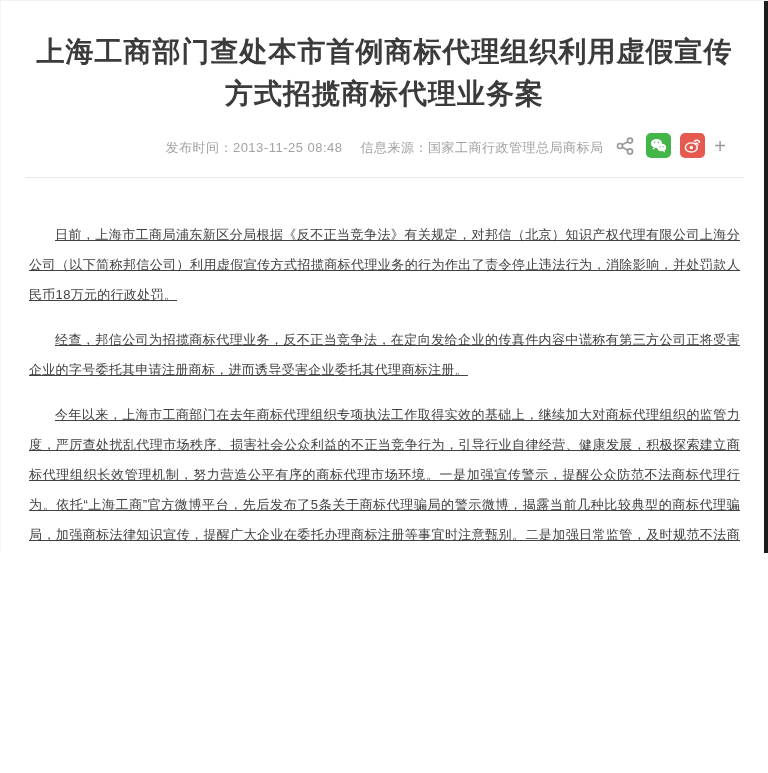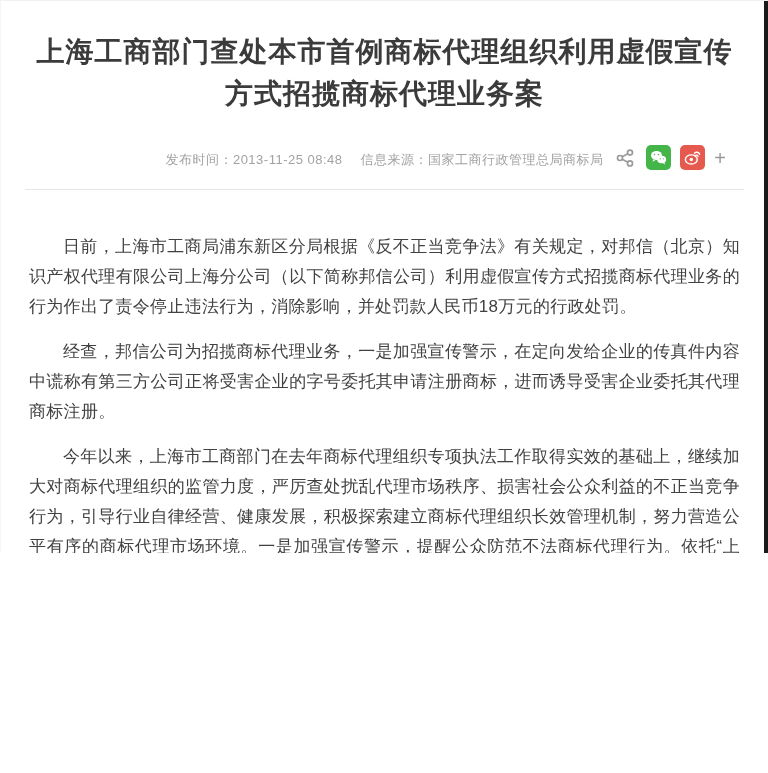--- a/index.html
+++ b/index.html
@@ -32,21 +32,21 @@
     margin: 0 30px;
     text-align: center;
     font-size: 28px;
     font-weight: bold;
     color: #3b3b3b;
     line-height: 42px;
     letter-spacing: 1px;
   }
   .meta-row {
     position: relative;
-    margin-top: 32px;
+    margin-top: 20px;
     height: 30px;
   }
   .meta-text {
     text-align: center;
     font-size: 13px;
     color: #a2a2a2;
     line-height: 26px;
     letter-spacing: 0.5px;
   }
   .meta-text .sep { display: inline-block; width: 18px; }
@@ -85,26 +85,27 @@
   .divider {
     border: none;
     border-top: 1px solid #e7e7e7;
     margin: 12px 24px 0 24px;
   }
   .article-body {
     margin: 42px 28px 0 28px;
   }
   .article-body p {
     text-indent: 2em;
-    font-size: 17px;
+    font-size: 13px;
     color: #414141;
     line-height: 30px;
     margin-bottom: 15px;
     text-align: justify;
     letter-spacing: 0.3px;
+    text-decoration: underline;
   }
 </style>
 </head>
 <body>
 
 <div class="page">
 
   <div class="article-header">
     <h1 class="article-title">上海工商部门查处本市首例商标代理组织利用虚假宣传方式招揽商标代理业务案</h1>
 
@@ -148,18 +149,18 @@
 
         <span class="plus-btn">+</span>
       </div>
     </div>
   </div>
 
   <hr class="divider">
 
   <div class="article-body">
     <p>日前，上海市工商局浦东新区分局根据《反不正当竞争法》有关规定，对邦信（北京）知识产权代理有限公司上海分公司（以下简称邦信公司）利用虚假宣传方式招揽商标代理业务的行为作出了责令停止违法行为，消除影响，并处罚款人民币18万元的行政处罚。</p>
-    <p>经查，邦信公司为招揽商标代理业务，一是加强宣传警示，在定向发给企业的传真件内容中谎称有第三方公司正将受害企业的字号委托其申请注册商标，进而诱导受害企业委托其代理商标注册。</p>
+    <p>经查，邦信公司为招揽商标代理业务，反不正当竞争法，在定向发给企业的传真件内容中谎称有第三方公司正将受害企业的字号委托其申请注册商标，进而诱导受害企业委托其代理商标注册。</p>
     <p>今年以来，上海市工商部门在去年商标代理组织专项执法工作取得实效的基础上，继续加大对商标代理组织的监管力度，严厉查处扰乱代理市场秩序、损害社会公众利益的不正当竞争行为，引导行业自律经营、健康发展，积极探索建立商标代理组织长效管理机制，努力营造公平有序的商标代理市场环境。一是加强宣传警示，提醒公众防范不法商标代理行为。依托“上海工商”官方微博平台，先后发布了5条关于商标代理骗局的警示微博，揭露当前几种比较典型的商标代理骗局，加强商标法律知识宣传，提醒广大企业在委托办理商标注册等事宜时注意甄别。二是加强日常监管，及时规范不法商标代理行为。如黄浦分局对上海国鑫知识产权代理有限公司在商标代理业务招揽过程中涉嫌存在的虚假宣传、电话误导等不规范经营行为展开调查，要求其及时纠正不规范代理行为，作出书面整改，并将其列入重点监管企业名单进行近距离监管。督促商标代理组织加强自身管理，强化诚信经营意识。</p>
   </div>
 
   <div class="scrollbar-edge"></div>
 </div>
 
 </body></html>

